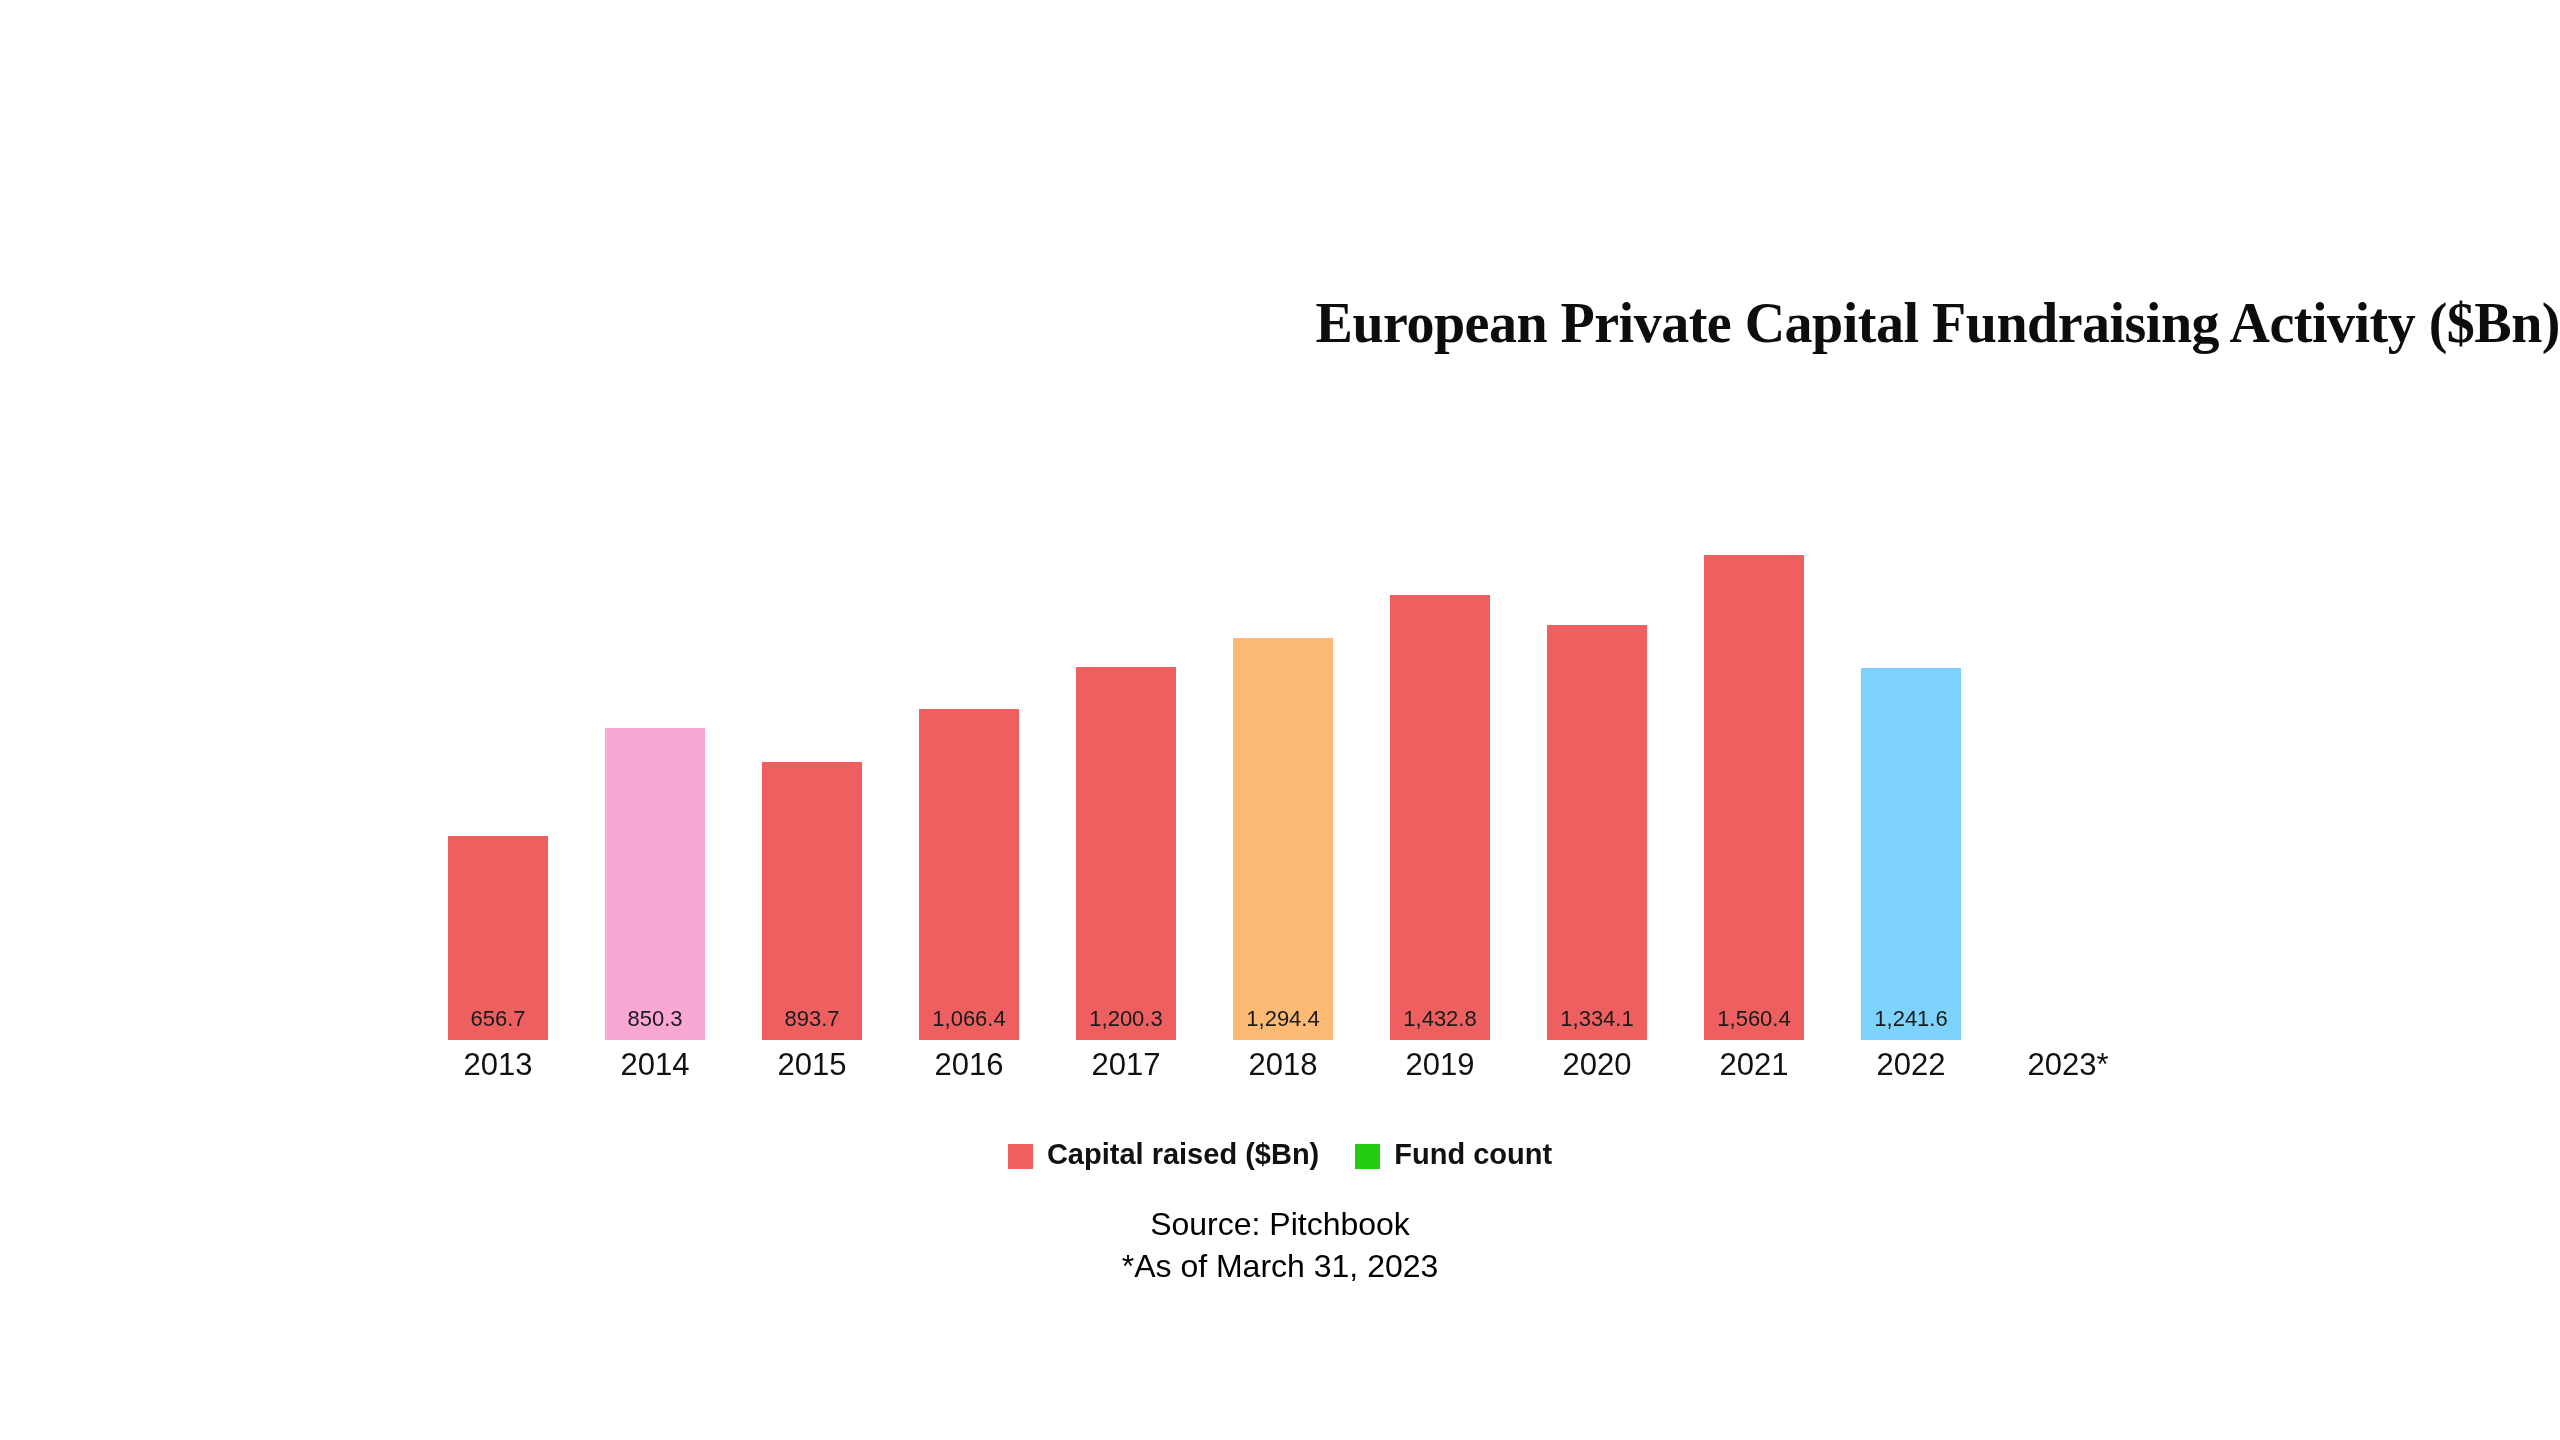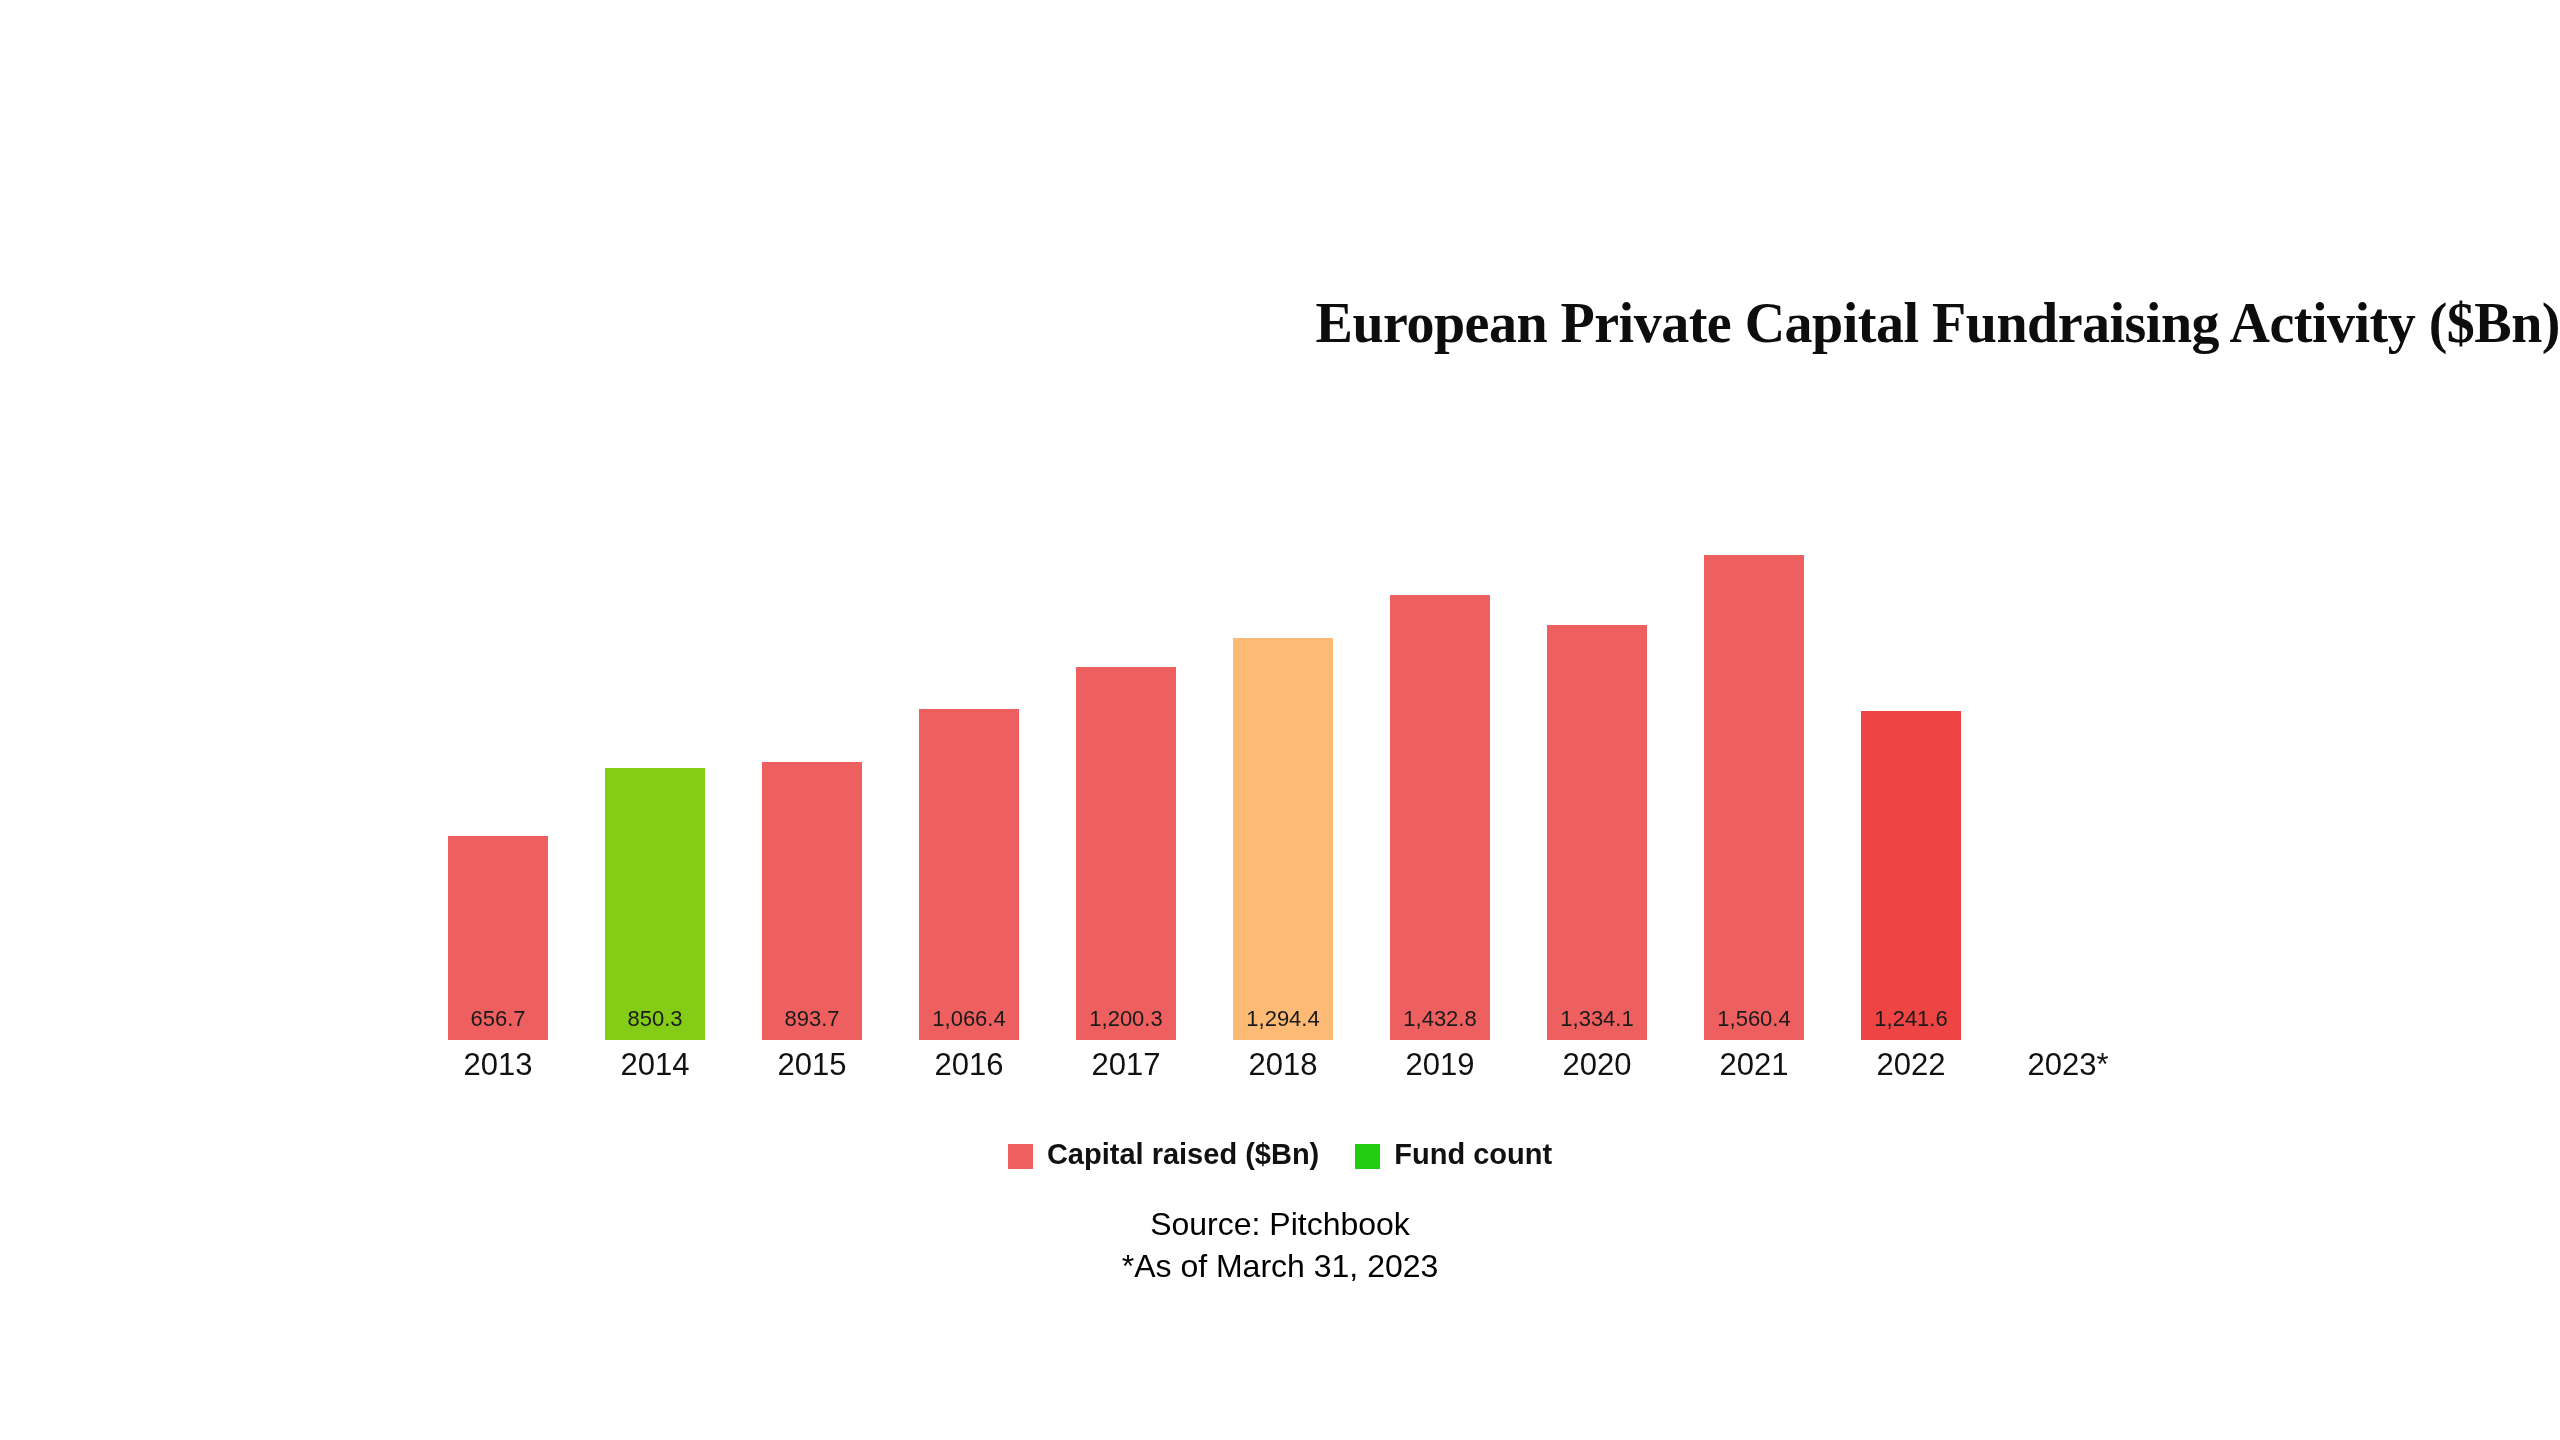--- a/index.html
+++ b/index.html
@@ -165,21 +165,21 @@
   <div id="chart-title">European Private Capital Fundraising Activity ($Bn)</div>
 
   <div id="plot-area">
     <div id="bars">
         <div class="bar-group">
           <div class="bar" style="height: 204px; background: rgb(238, 96, 96);">
             <span class="bar-value">656.7</span>
           </div>
         </div>
         <div class="bar-group">
-          <div class="bar" style="height: 272px; background: #84cc16;">
+          <div class="bar" style="height: 312px; background: #f9a8d4;">
             <span class="bar-value">850.3</span>
           </div>
         </div>
         <div class="bar-group">
           <div class="bar" style="height: 278px; background: rgb(238, 96, 96);">
             <span class="bar-value">893.7</span>
           </div>
         </div>
         <div class="bar-group">
           <div class="bar" style="height: 331px; background: rgb(238, 96, 96);">
@@ -205,21 +205,21 @@
           <div class="bar" style="height: 415px; background: rgb(238, 96, 96);">
             <span class="bar-value">1,334.1</span>
           </div>
         </div>
         <div class="bar-group">
           <div class="bar" style="height: 485px; background: rgb(238, 96, 96);">
             <span class="bar-value">1,560.4</span>
           </div>
         </div>
         <div class="bar-group">
-          <div class="bar" style="height: 329px; background: #ef4444; text-align: center;">
+          <div class="bar" style="height: 372px; background: #7dd3fc; text-align: center;">
             <span class="bar-value">1,241.6</span>
           </div>
         </div>
       </div>
   </div>
 
   <div id="x-axis">
       <div class="x-label">2013</div>
       <div class="x-label">2014</div>
       <div class="x-label">2015</div>

